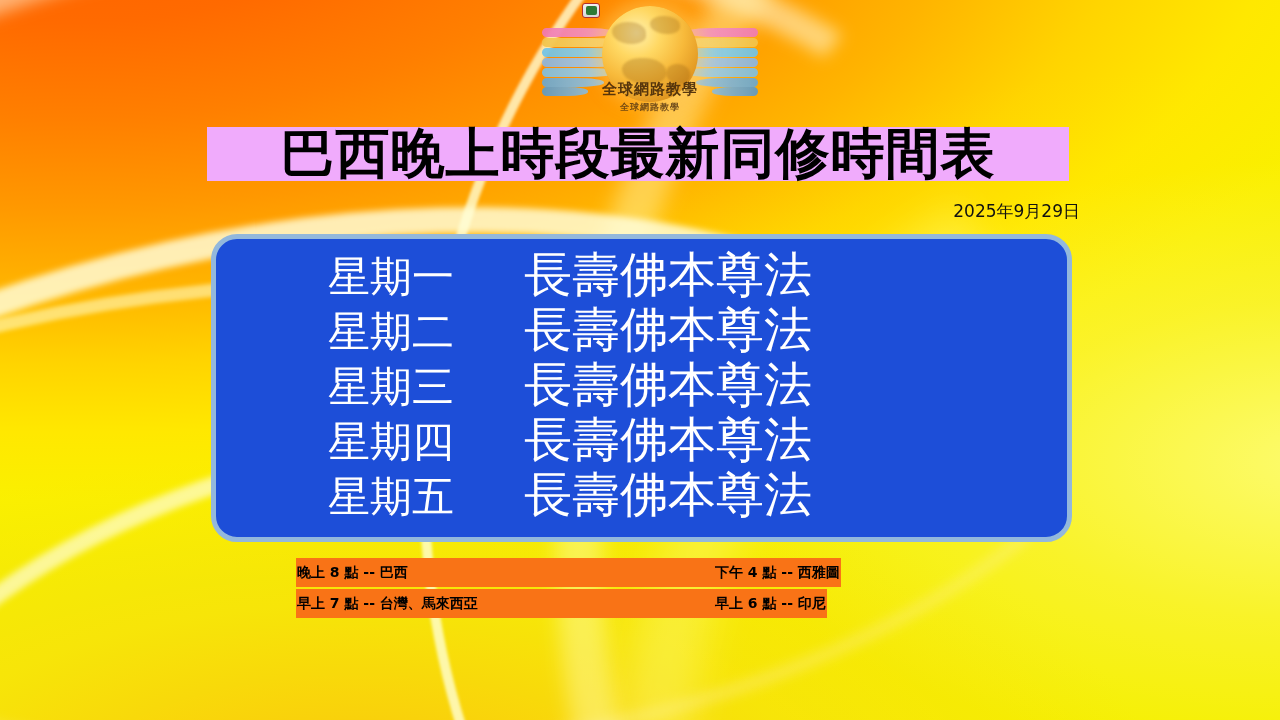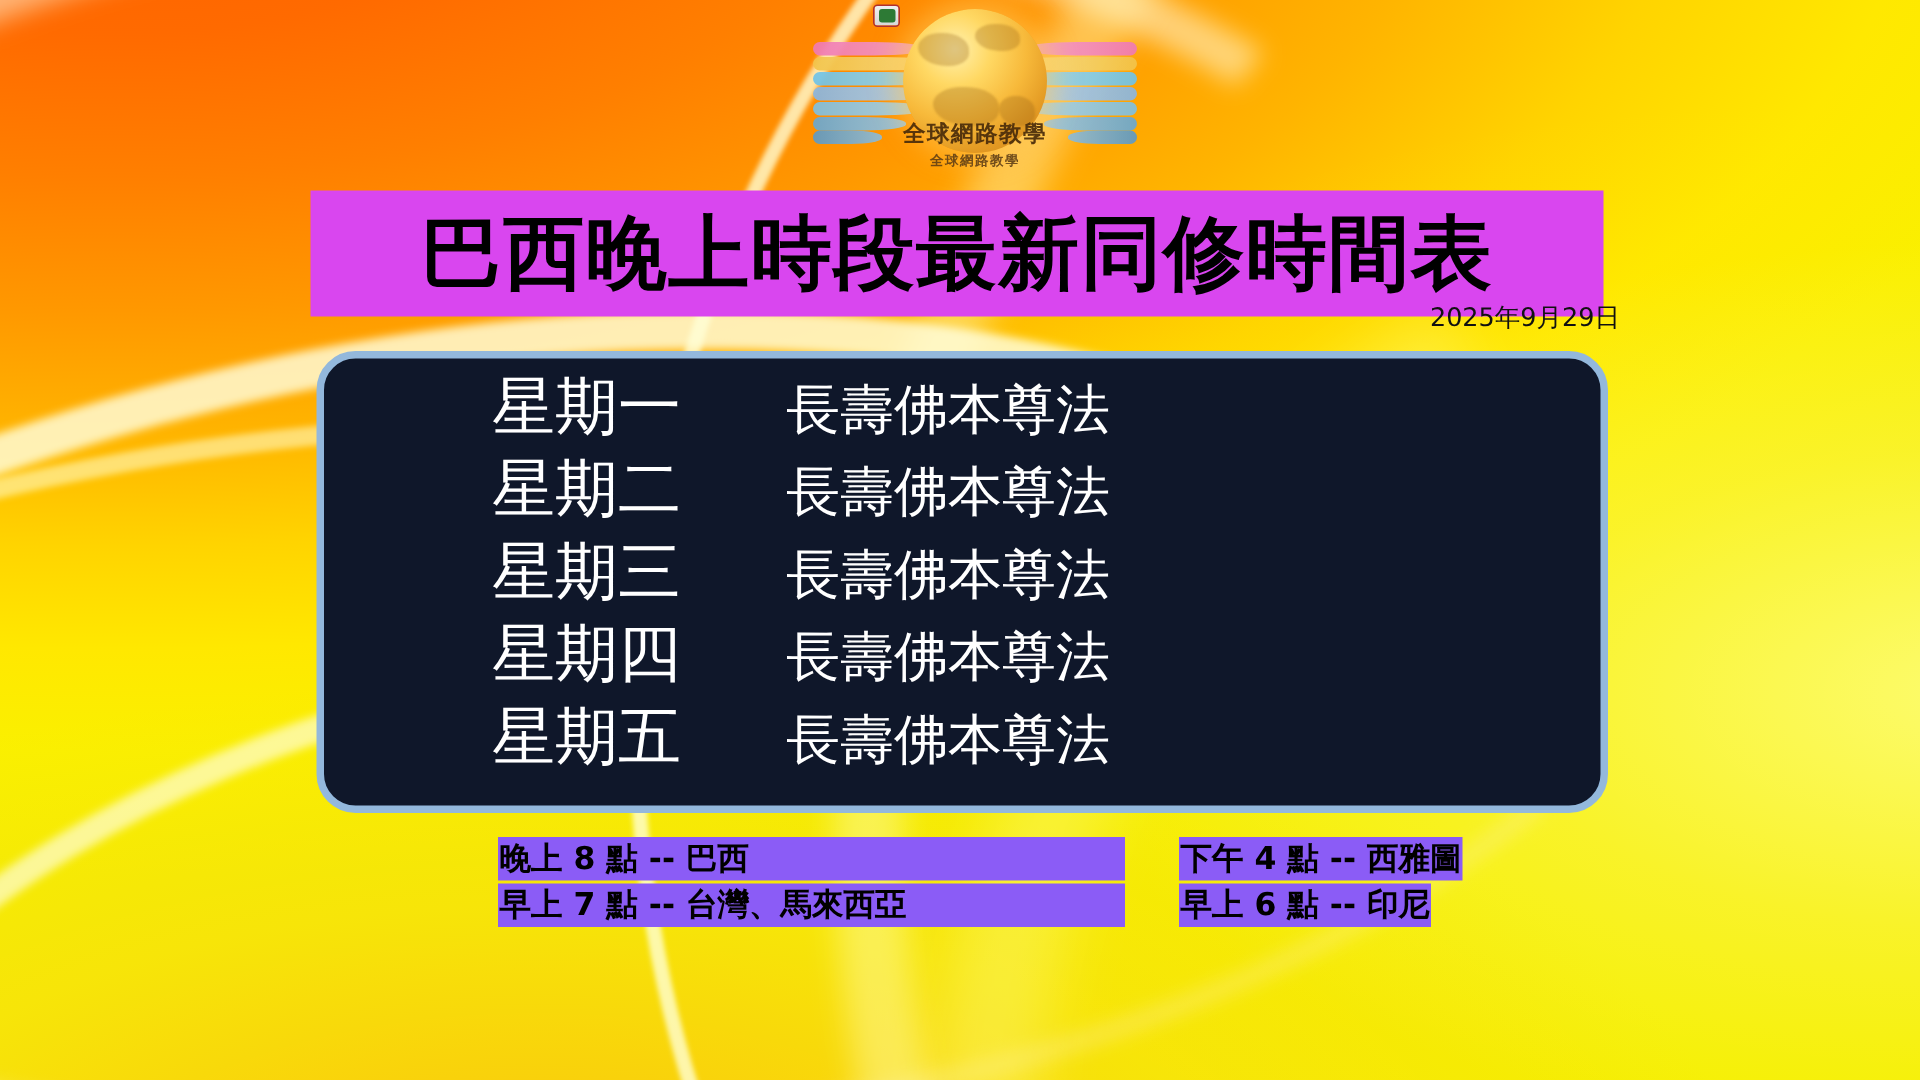--- a/index.html
+++ b/index.html
@@ -221,22 +221,22 @@
     opacity: 0.85;
     white-space: nowrap;
   }
 
   
   .title-banner {
     position: absolute;
     left: 207px;
     top: 127px;
     width: 862px;
-    height: 84px;
-    background: #d946ef;
+    height: 54px;
+    background: #f0abfc;
     display: flex;
     align-items: center;
     justify-content: center;
   }
   .title-text {
     font-family: "DejaVu Sans", "Liberation Sans", sans-serif;
     font-weight: bold;
     font-size: 54px;
     line-height: 1;
     color: #000000;
@@ -257,21 +257,21 @@
   }
 
   
   .panel {
     position: absolute;
     left: 211px;
     top: 234px;
     width: 861px;
     height: 308px;
     box-sizing: border-box;
-    background: #0f172a;
+    background: #1d4ed8;
     border: 5px solid #93b8dc;
     border-radius: 26px;
     display: flex;
     flex-direction: column;
     justify-content: center;
     padding: 4px 0 6px 0;
   }
   .panel-row {
     display: flex;
     align-items: baseline;
@@ -284,49 +284,48 @@
     font-weight: normal;
     font-size: 42px;
     line-height: 1;
     color: #ffffff;
     width: 196px;
     white-space: nowrap;
   }
   .row-practice {
     font-family: "DejaVu Sans", "Liberation Sans", sans-serif;
     font-weight: normal;
-    font-size: 36px;
+    font-size: 48px;
     line-height: 1;
     color: #ffffff;
     white-space: nowrap;
   }
 
   
   .footer {
     position: absolute;
     left: 296px;
     top: 557px;
     width: 700px;
   }
   .footer-line {
     display: flex;
     align-items: center;
     height: 31px;
     white-space: nowrap;
   }
   .hl {
-    background: #8b5cf6;
+    background: #f97316;
     font-family: "DejaVu Sans", "Liberation Sans", sans-serif;
     font-weight: bold;
-    font-size: 21px;
+    font-size: 14px;
     line-height: 29px;
     color: #000000;
     display: inline-block;
     padding: 0 1px;
-    margin-left: 36px;
   }
   .footer-col1 { width: 416px; }
   .footer-col2 { }
   .footer-wide { }
 </style>
 </head>
 <body>
 
 <div id="slide">
 

